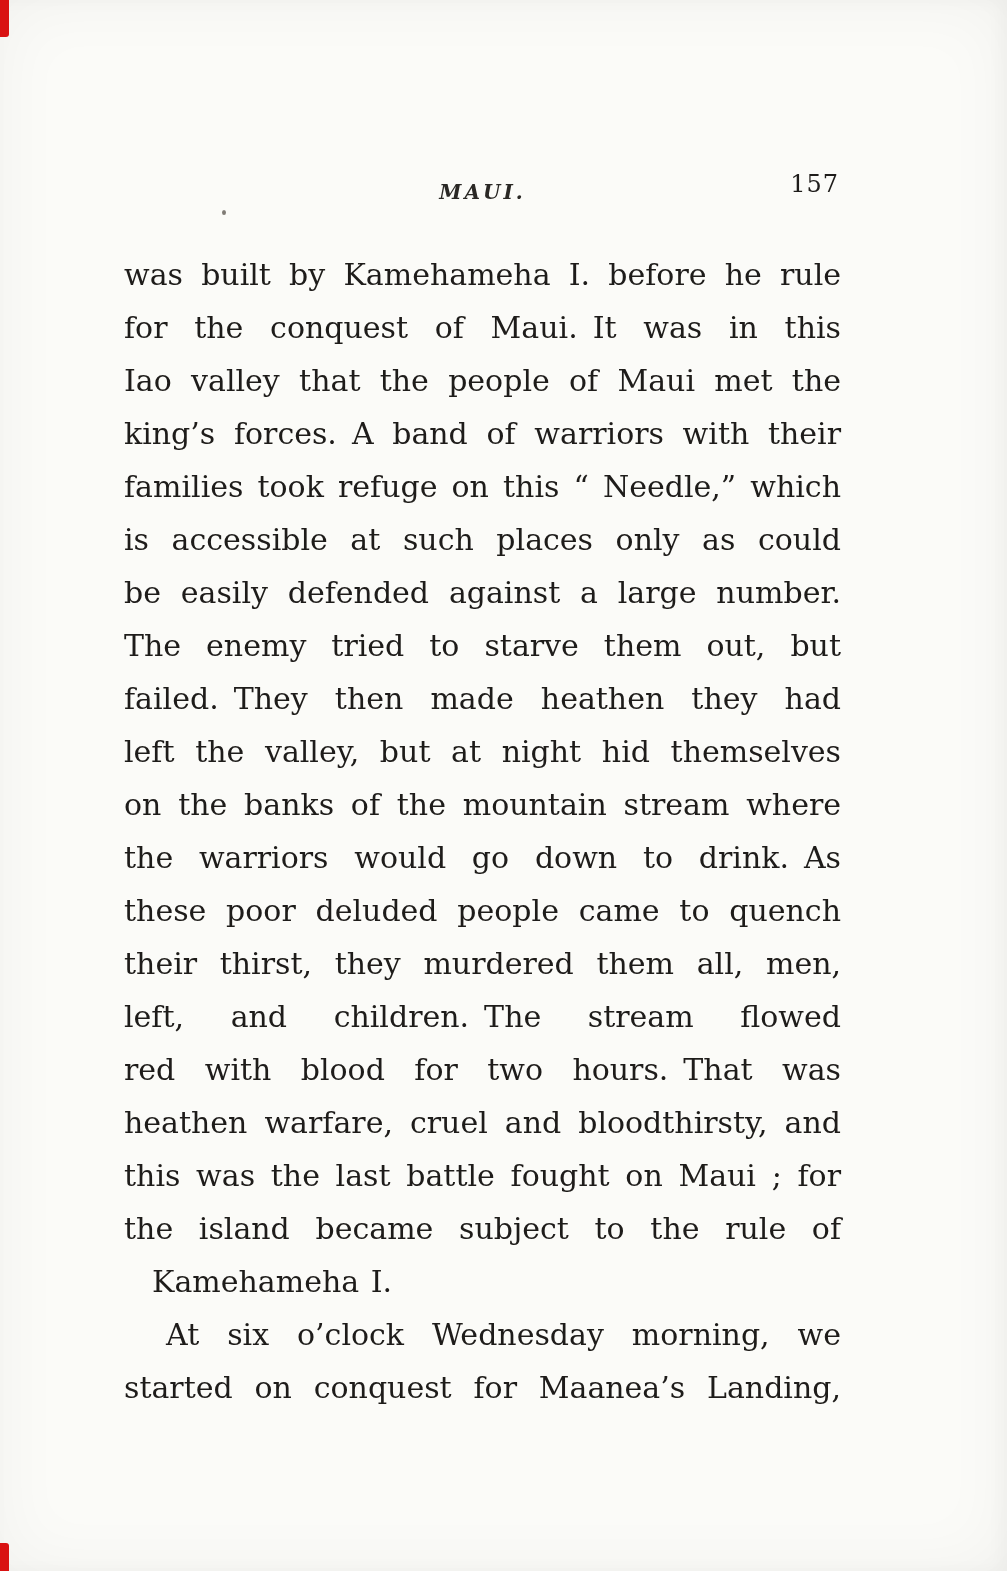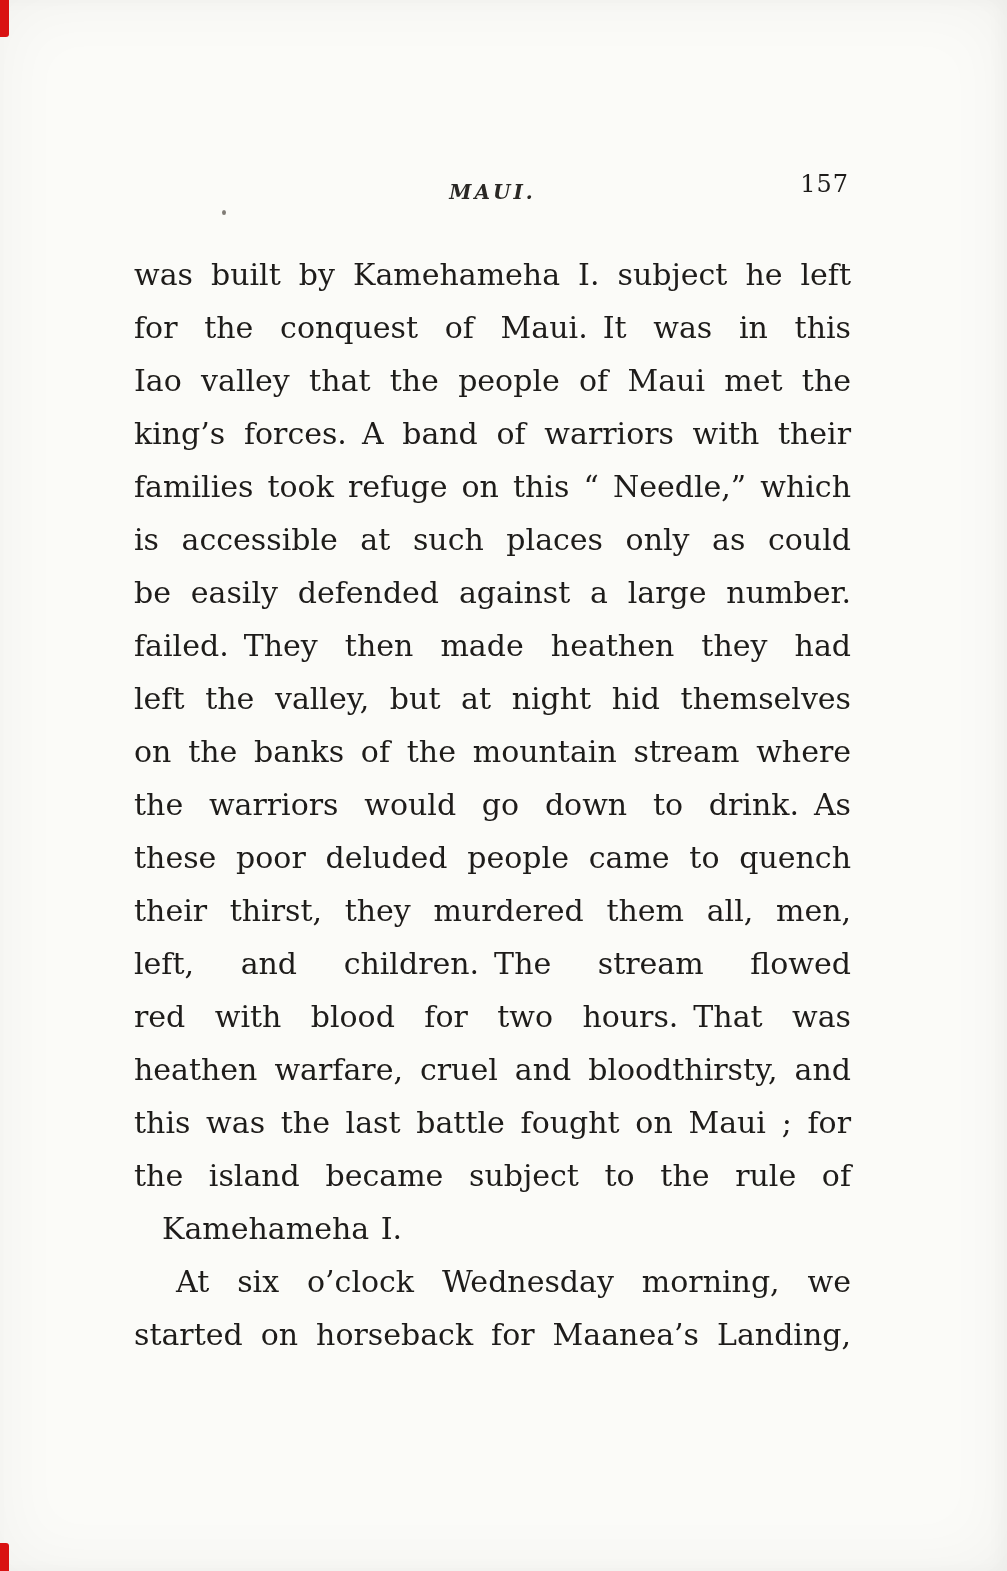--- a/index.html
+++ b/index.html
@@ -14,21 +14,21 @@
     height:1571px;
     margin:0 auto;
     background:var(--paper);
     box-shadow:inset 0 0 70px rgba(0,0,0,0.045), inset -6px 0 18px rgba(0,0,0,0.03);
     overflow:hidden;
     font-family:"DejaVu Serif","Liberation Serif",serif;
     color:var(--ink);
   }
   .text-col{
     position:absolute;
-    left:134px;
+    left:124px;
     top:170px;
     width:717px;
   }
   .running-head{
     position:relative;
     height:78px;
   }
   .head-title{
     text-align:center;
     font-style:italic;
@@ -96,37 +96,38 @@
   <div class="speck"></div>
 
   <div class="text-col">
 
     <div class="running-head">
       <div class="head-title">MAUI.</div>
       <div class="head-number">157</div>
     </div>
 
     <div class="body-text">
-      <div class="tline">was built by Kamehameha I. subject he left</div>
+      <div class="tline">was built by Kamehameha I. before he rule</div>
       <div class="tline">for the conquest of Maui. It was in this</div>
       <div class="tline">Iao valley that the people of Maui met the</div>
       <div class="tline">king’s forces. A band of warriors with their</div>
       <div class="tline">families took refuge on this “ Needle,” which</div>
       <div class="tline">is accessible at such places only as could</div>
       <div class="tline">be easily defended against a large number.</div>
+      <div class="tline">The enemy tried to starve them out, but</div>
       <div class="tline">failed. They then made heathen they had</div>
       <div class="tline">left the valley, but at night hid themselves</div>
       <div class="tline">on the banks of the mountain stream where</div>
       <div class="tline">the warriors would go down to drink. As</div>
       <div class="tline">these poor deluded people came to quench</div>
       <div class="tline">their thirst, they murdered them all, men,</div>
       <div class="tline">left, and children. The stream flowed</div>
       <div class="tline">red with blood for two hours. That was</div>
       <div class="tline">heathen warfare, cruel and bloodthirsty, and</div>
       <div class="tline">this was the last battle fought on Maui ; for</div>
       <div class="tline">the island became subject to the rule of</div>
       <div class="tline flush-left">Kamehameha I.</div>
       <div class="tline indent">At six o’clock Wednesday morning, we</div>
-      <div class="tline">started on horseback for Maanea’s Landing,</div>
+      <div class="tline">started on conquest for Maanea’s Landing,</div>
     </div>
 
   </div>
 </div>
 
 </body></html>

